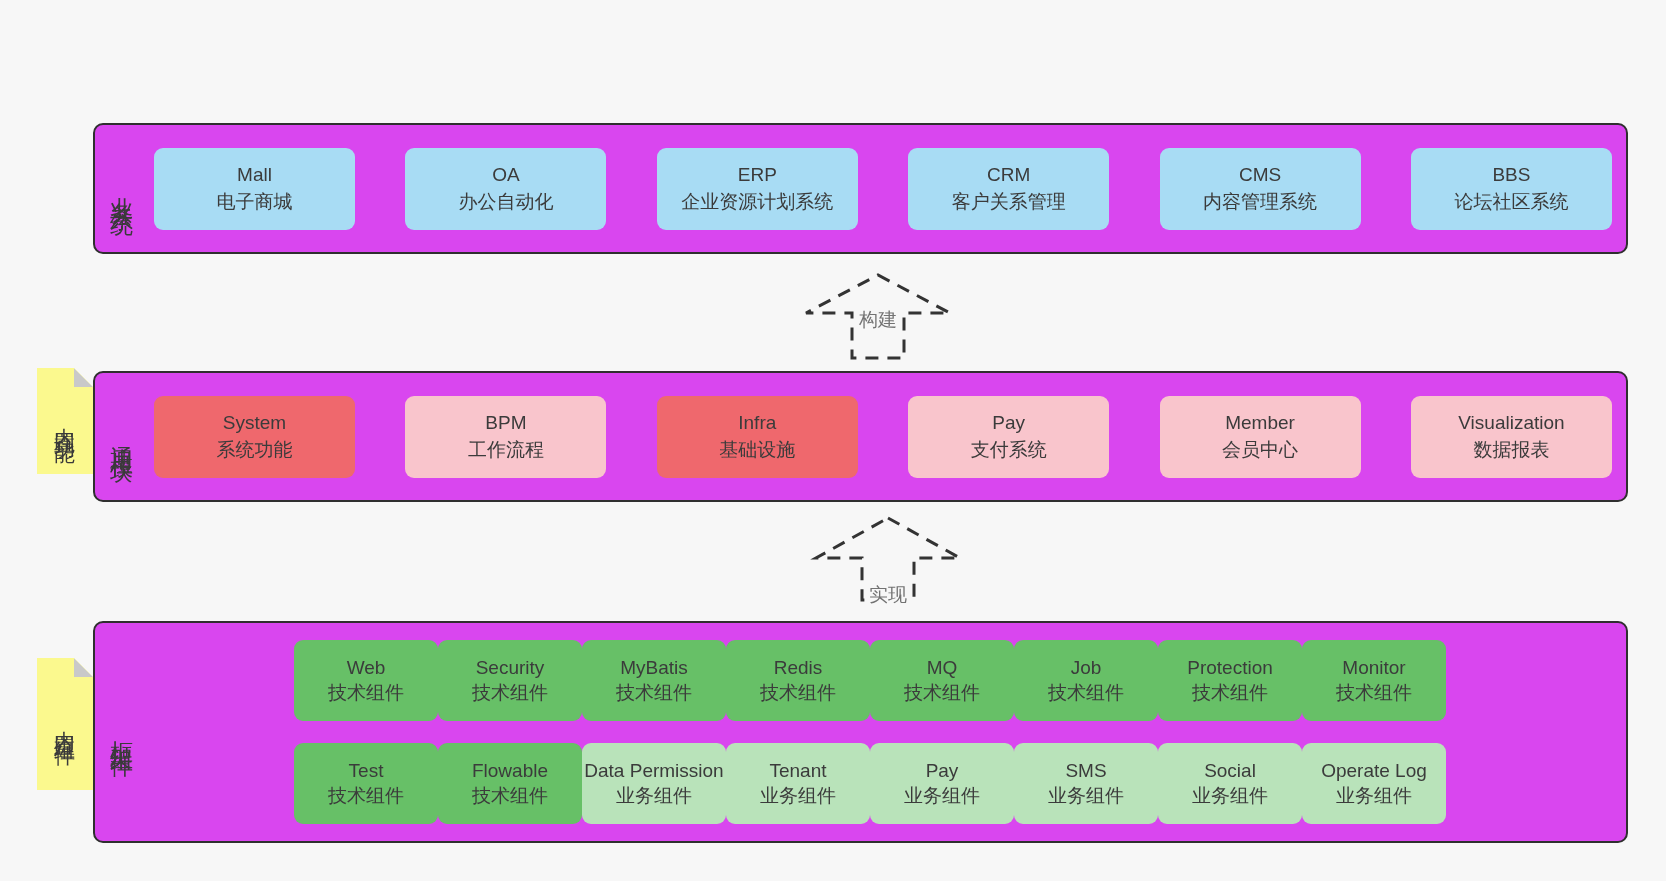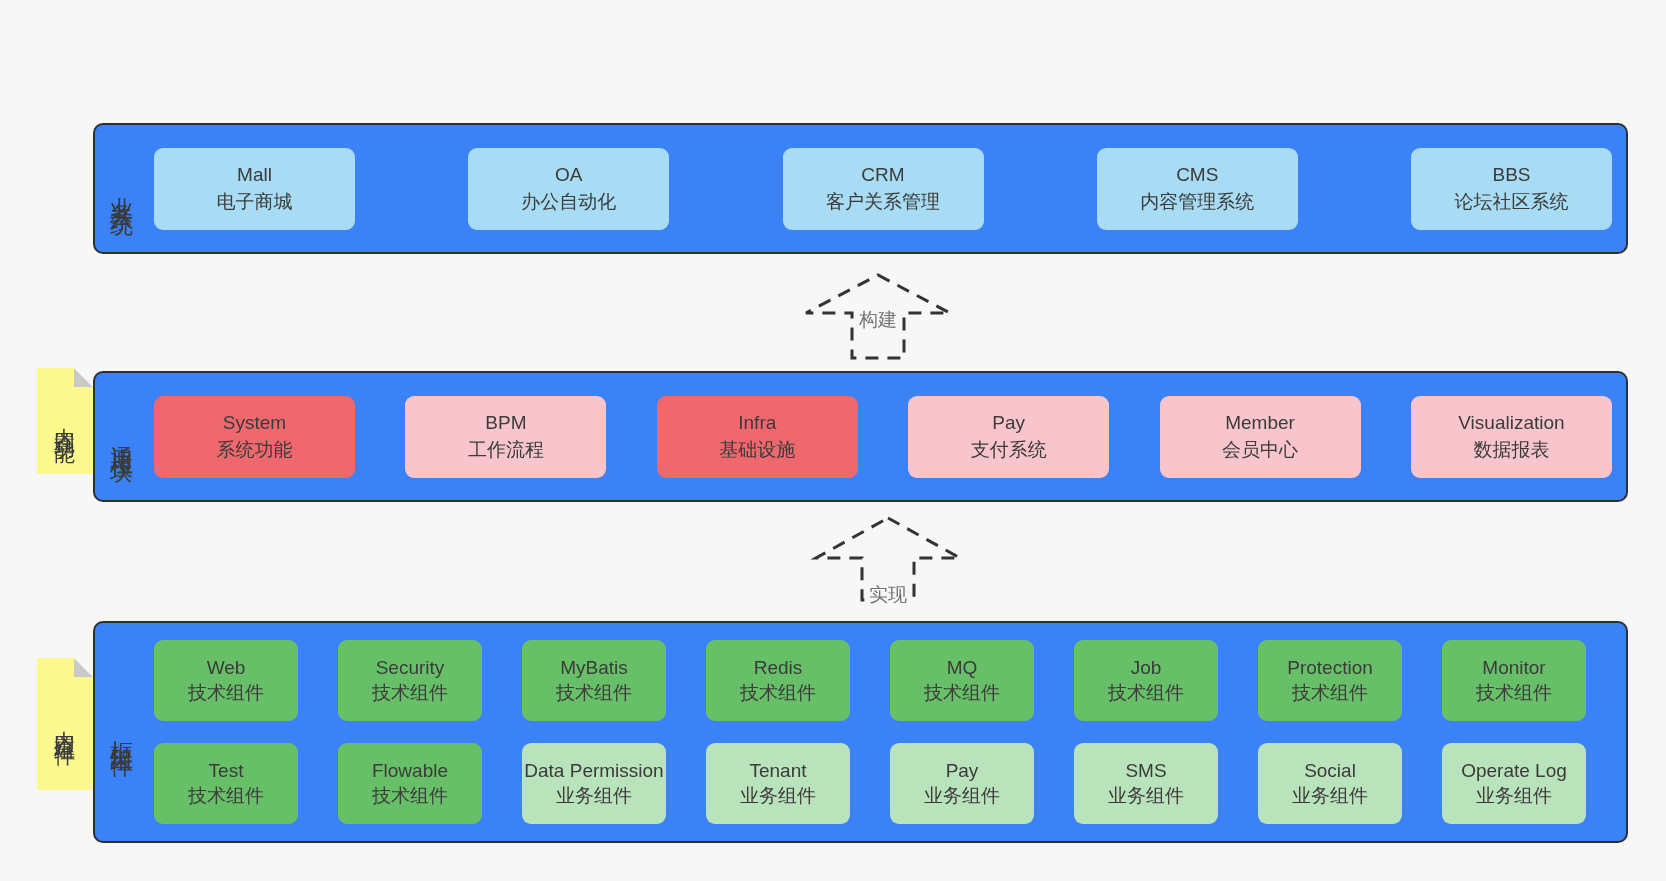--- a/index.html
+++ b/index.html
@@ -3,40 +3,40 @@
 <meta charset="utf-8">
 <style>
   html,body{margin:0;padding:0;}
   body{
     width:1666px;height:881px;position:relative;overflow:hidden;
     background:#f7f7f7;color:#3a3a3a;
     font-family:"Liberation Sans","DejaVu Sans",sans-serif;
   }
   .layer{
     position:absolute;left:93px;width:1535px;box-sizing:border-box;
-    background:#3b82f6;border:2px solid #2f2f2f;border-radius:10px;
+    background:#d946ef;border:2px solid #2f2f2f;border-radius:10px;
     display:flex;align-items:stretch;
   }
   .layer-1{top:123px;height:131px;}
   .layer-2{top:371px;height:131px;}
   .layer-3{top:621px;height:222px;}
   .side-label{
     writing-mode:vertical-lr;text-orientation:upright;
     font-size:23px;line-height:1;letter-spacing:5px;
     margin:auto 0 auto 15px;color:#3a3a3a;white-space:nowrap;
   }
   .boxes-area{
     flex:1;display:flex;align-items:center;justify-content:space-between;
     padding:0 14px 0 21px;
   }
   .grid{
     flex:1;display:flex;flex-direction:column;justify-content:center;
     gap:22px;padding:0 40px 0 21px;
   }
-  .grid .row{display:flex;justify-content:space-between;}
+  .grid .row{display:flex;justify-content:center;}
   .box{
     border-radius:9px;display:flex;flex-direction:column;align-items:center;
     justify-content:center;text-align:center;font-size:19px;line-height:1.42;
     color:#3b3b3b;
   }
   .layer-1 .box,.layer-2 .box{width:201px;height:82px;}
   .layer-3 .box{width:144px;height:81px;line-height:1.3;}
   .v-blue{background:#a8dcf4;}
   .v-red{background:#ef686d;}
   .v-pink{background:#f9c5cc;}
@@ -77,20 +77,24 @@
   <div class="boxes-area">
     <div class="box v-blue">
       <div>Mall</div>
       <div>电子商城</div>
     </div>
     <div class="box v-blue">
       <div>OA</div>
       <div>办公自动化</div>
     </div>
     <div class="box v-blue">
+      <div>ERP</div>
+      <div>企业资源计划系统</div>
+    </div>
+    <div class="box v-blue">
       <div>CRM</div>
       <div>客户关系管理</div>
     </div>
     <div class="box v-blue">
       <div>CMS</div>
       <div>内容管理系统</div>
     </div>
     <div class="box v-blue">
       <div>BBS</div>
       <div>论坛社区系统</div>

